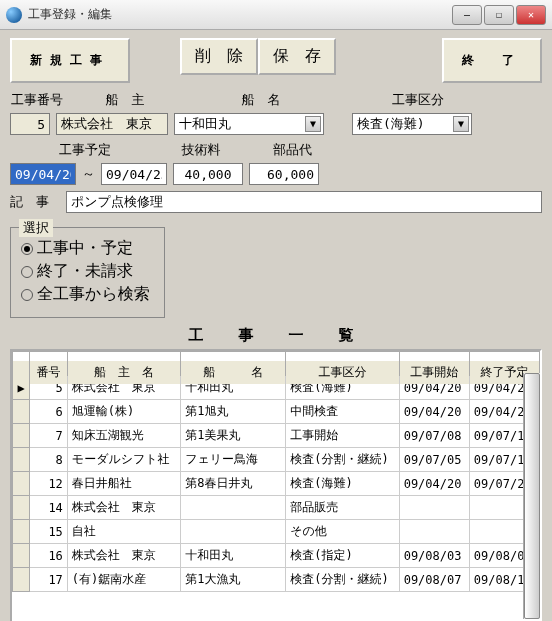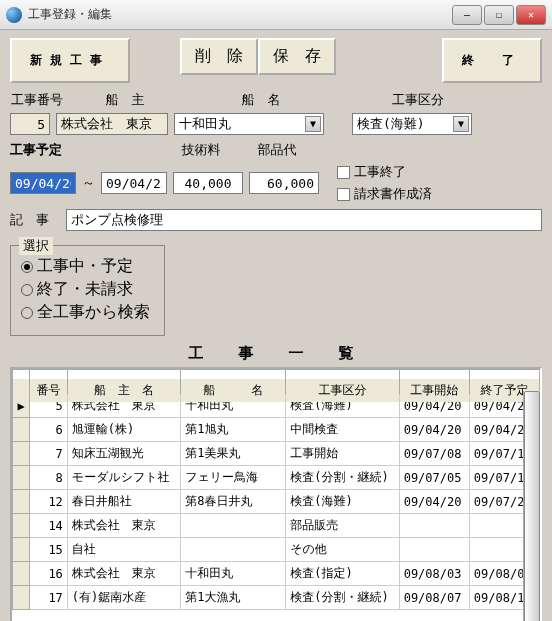--- a/index.html
+++ b/index.html
@@ -97,35 +97,31 @@
       <span class="arrow">▼</span>
     </div>
     <div style="width:16px;"></div>
     <div class="select" style="width:120px;">
       <span>検査(海難)</span>
       <span class="arrow">▼</span>
     </div>
   </div>
 
   <div class="row" style="margin-top:6px;">
-    <span style="width:150px;font-weight:bold;">工事予定</span>
+    <span style="width:150px;text-align:center;">工事予定</span>
     <span style="width:70px;text-align:center;">技術料</span>
-    <span style="width:70px;text-align:center;">部品代</span>
+    <span style="width:70px;text-align:right;">部品代</span>
   </div>
 
   <div class="row">
     <input class="input sel" style="width: 66px;" value="09/04/20">
     <span>～</span>
     <input class="input" style="width: 66px;" value="09/04/25">
     <input class="input" style="width: 70px; text-align: center;" value="40,000">
     <input class="input" style="width: 70px; text-align: right;" value="60,000">
-    <div style="margin-left:12px;font-size:13px;">
-      <div><span class="checkbox"></span><span>工事終了</span></div>
-      <div style="margin-top:4px;"><span class="checkbox"></span><span>請求書作成済</span></div>
-    </div>
   </div>
 
   <div class="row" style="margin-top:6px;">
     <span style="width:50px;">記　事</span>
     <input class="input" style="flex: 1 1 0%;" value="ポンプ点検修理">
   </div>
 
   <div class="fieldset">
     <div class="legend">選択</div>
     <div class="radioline"><span class="radio checked"></span><span>工事中・予定</span></div>

